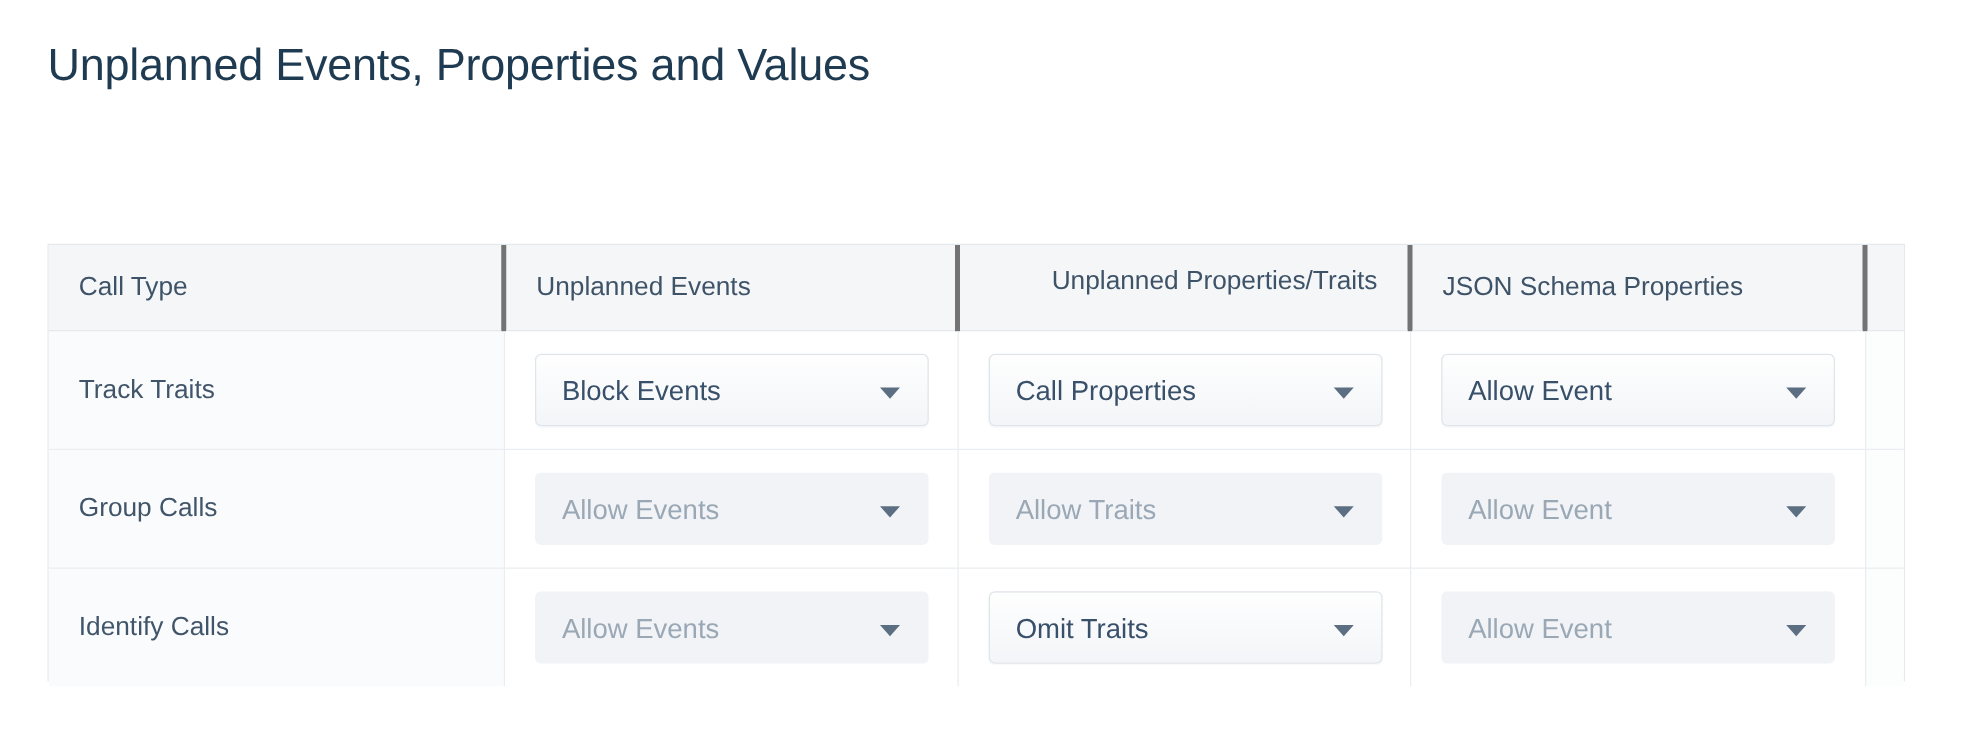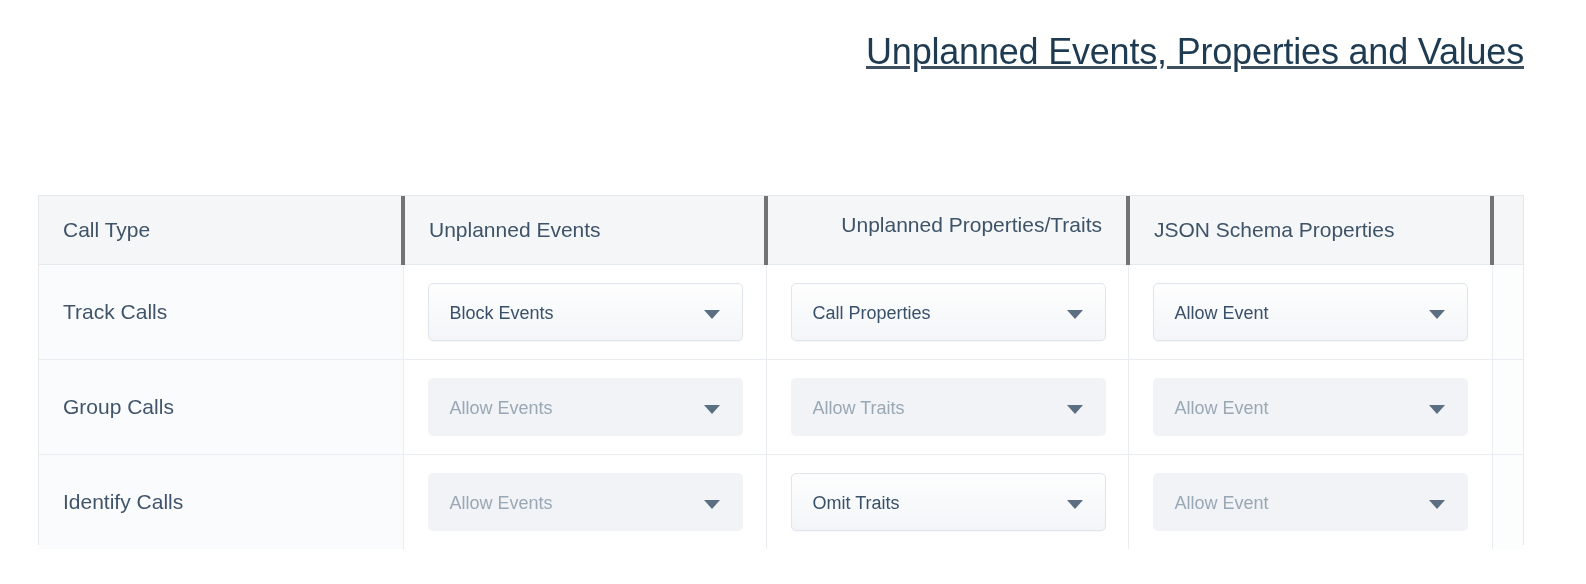--- a/index.html
+++ b/index.html
@@ -25,22 +25,21 @@
 
   
   .header-row {
     position: absolute;
     left: 38px;
     top: 28px;
     width: 1486px;
     height: 70px;
     display: flex;
     align-items: flex-start;
-    justify-content: flex-end;
-    text-decoration: underline;
+    justify-content: flex-start;
   }
   .page-title {
     font-size: 36px;
     line-height: 44px;
     font-weight: normal;
     letter-spacing: -0.2px;
     color: #1f3b52;
     margin: 0;
     padding-top: 2px;
     white-space: nowrap;
@@ -142,21 +141,21 @@
     background: linear-gradient(180deg, #fefefe 0%, #f3f5f8 100%);
     border: 1px solid #dfe5ea;
     box-shadow: 0 1px 1px rgba(40,60,80,0.035);
   }
   .select .sel-label {
     position: absolute;
     left: 21px;
     top: 0;
     height: 58px;
     line-height: 58px;
-    font-size: 18px;
+    font-size: 22px;
     color: #39506a;
     white-space: nowrap;
   }
   .select .caret {
     position: absolute;
     right: 22px;
     top: 26px;
     width: 0;
     height: 0;
     border-left: 8px solid transparent;
@@ -196,21 +195,21 @@
           <th>Call Type</th>
           <th>Unplanned Events</th>
           <th class="wrap-head">Unplanned Properties/Traits</th>
           <th>JSON Schema Properties</th>
           <th class="col-extra"></th>
         </tr>
       </thead>
       <tbody>
 
         <tr>
-          <td class="label-cell">Track Calls</td>
+          <td class="label-cell">Track Traits</td>
           <td>
             <div class="select">
               <span class="sel-label">Block Events</span>
               <span class="caret"></span>
             </div>
           </td>
           <td>
             <div class="select">
               <span class="sel-label">Call Properties</span>
               <span class="caret"></span>

